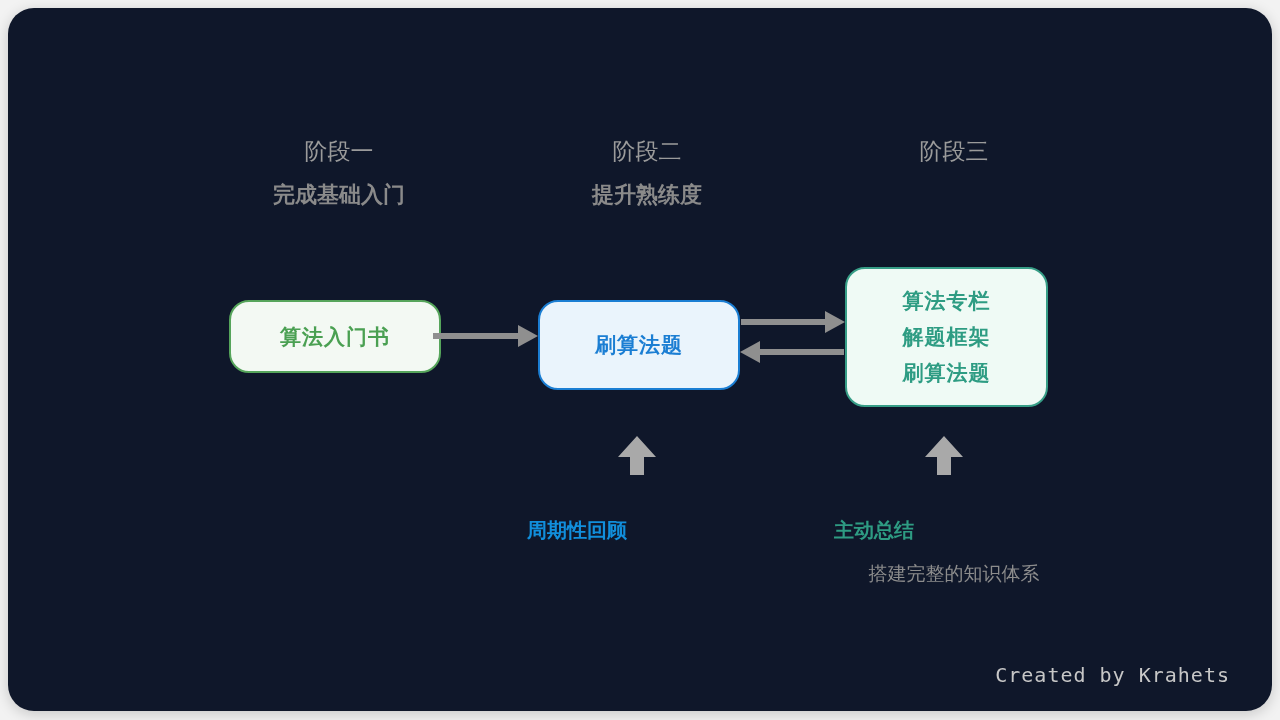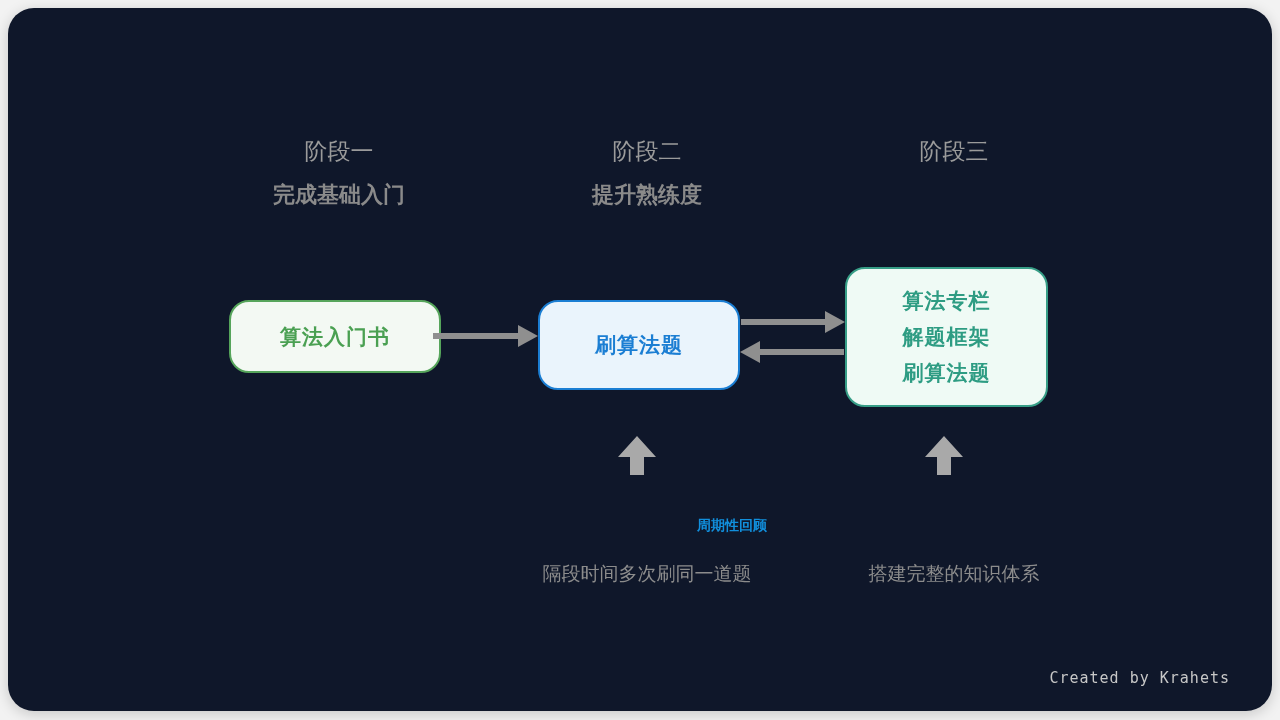--- a/index.html
+++ b/index.html
@@ -51,42 +51,42 @@
     line-height: 36px;
     letter-spacing: 1px;
   }
   .box-green  { border-color: #56a55b; background: #f3f9f3; color: #4aa052; }
   .box-blue   { border-color: #1b7ed3; background: #eaf4fc; color: #1b7ed3; }
   .box-teal   { border-color: #379e87; background: #effaf5; color: #2e9c83; }
 
   
   .anno-title {
     width: 240px;
-    text-align: right;
-    font-size: 14px;
+    text-align: left;
+    font-size: 20px;
     font-weight: 700;
   }
   .anno-title.blue { color: #118fdc; }
   .anno-title.teal { color: #2e9c83; }
   .anno-desc {
     width: 300px;
     text-align: center;
     color: #8c8c8c;
     font-size: 19px;
     line-height: 27px;
     font-weight: 400;
   }
 
   .credit {
     position: absolute;
     right: 42px;
     bottom: 24px;
     color: #c7c7c7;
     font-family: "DejaVu Sans Mono", "Liberation Mono", monospace;
-    font-size: 15px;
+    font-size: 20px;
     letter-spacing: 1px;
   }
 
   svg.arrow-layer {
     position: absolute;
     left: 0; top: 0;
     width: 1280px; height: 720px;
     pointer-events: none;
   }
 </style>
@@ -112,23 +112,23 @@
   </div>
 
   <div class="abs flow-box box-teal" style="left:837px; top:259px; width:203px; height:140px;">
     <span>算法专栏</span>
     <span>解题框架</span>
     <span>刷算法题</span>
   </div>
 
   <div class="abs anno-title blue" style="left:519px; top:509px;">周期性回顾</div>
   <div class="abs anno-desc" style="left:489px; top:552px;">
-    <div>隔段时间多次刷同一道题</div>
   </div>
 
+  <div class="abs anno-title teal" style="left:826px; top:509px;">主动总结</div>
   <div class="abs anno-desc" style="left:796px; top:552px;">
     <div>搭建完整的知识体系</div>
   </div>
 
   <div class="credit">Created by Krahets</div>
 </div>
 
 <svg class="arrow-layer" viewBox="0 0 1280 720">
 
   <g>

